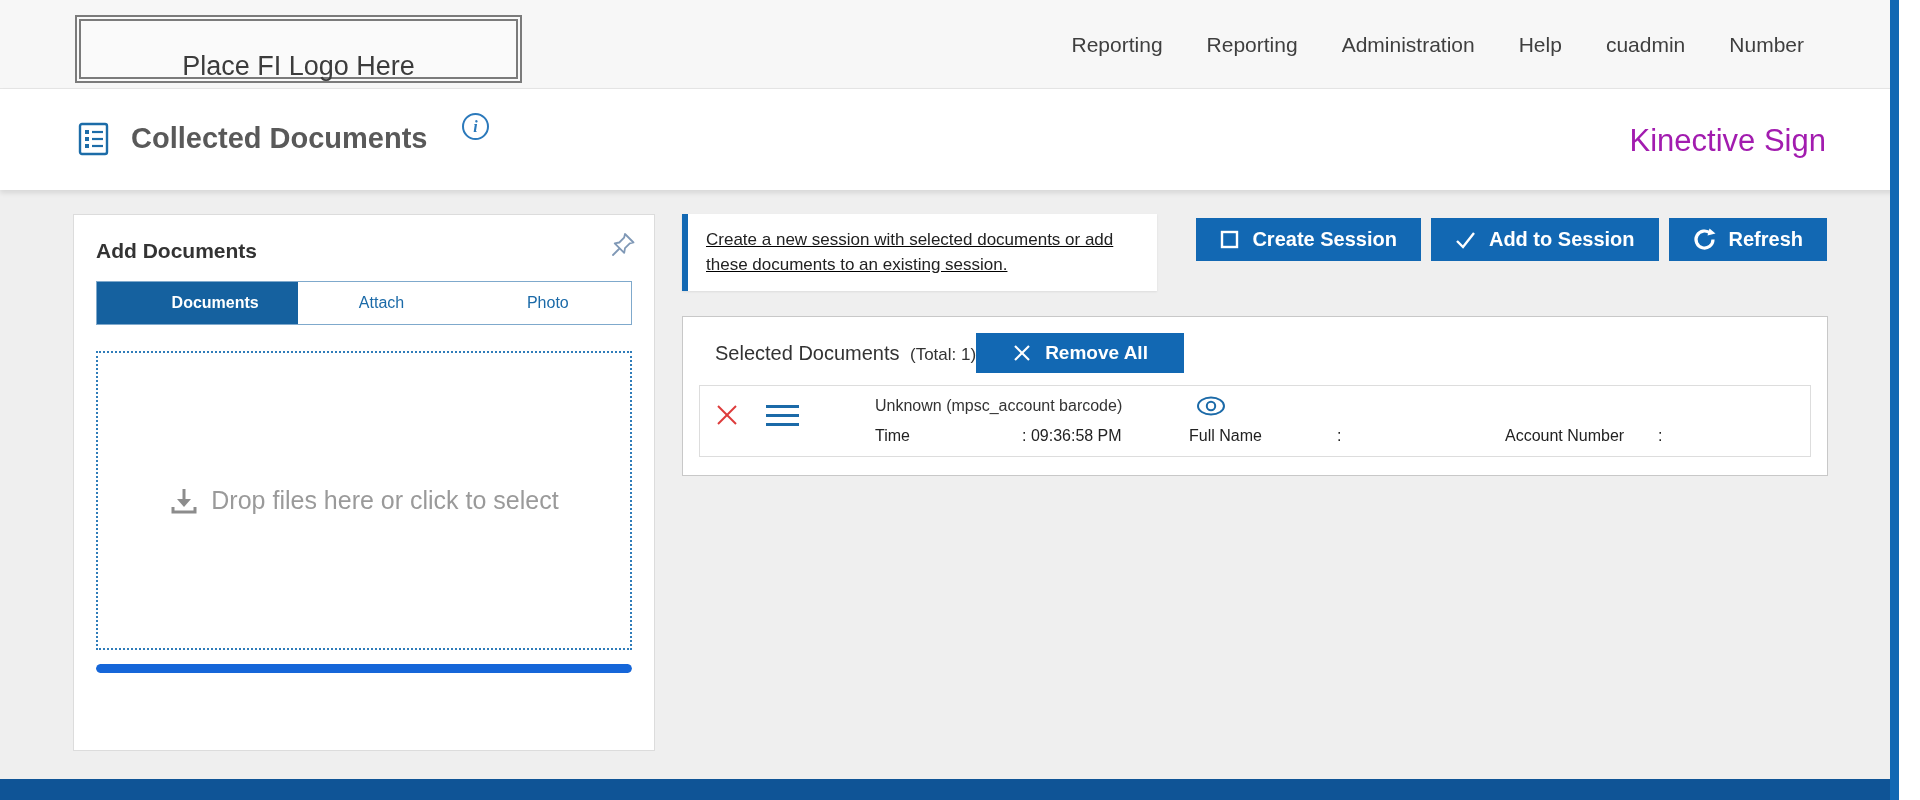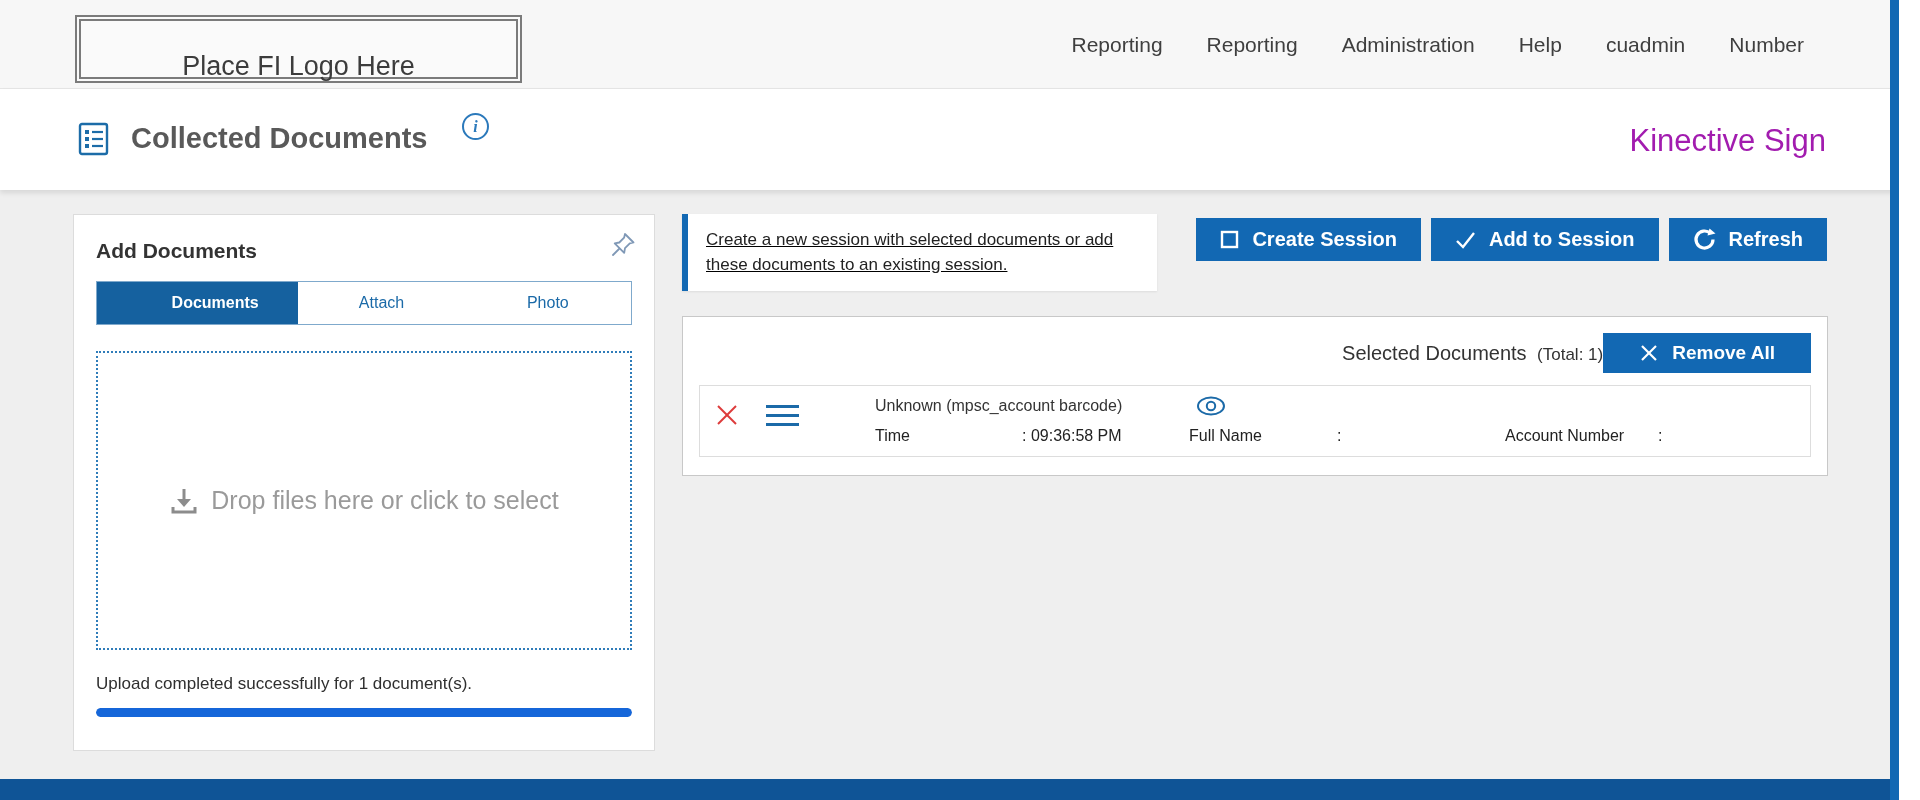--- a/index.html
+++ b/index.html
@@ -46,21 +46,21 @@
 
   
   .actions { position:absolute; top:218px; right:93px; display:flex; gap:10px; }
   .btn { display:inline-flex; align-items:center; gap:13px; background:#1268b3; color:#ffffff; border:none;
          height:43px; padding:0 24px; font-size:20px; font-weight:700; font-family:"Liberation Sans", sans-serif;
          cursor:pointer; white-space:nowrap; }
 
   
   .panel { position:absolute; left:682px; top:316px; width:1146px; height:160px; background:#ffffff;
            border:1px solid #c8c8c8; padding:14px 16px; }
-  .panel-header { display:flex; align-items:center; justify-content:flex-end; padding-left:16px; height:44px; }
+  .panel-header { display:flex; align-items:center; justify-content:flex-start; padding-left:16px; height:44px; }
   .panel-title { font-size:20px; color:#333333; }
   .panel-total { font-size:17px; color:#333333; margin-left:6px; }
   .btn-small { height:40px; font-size:19px; padding:0 36px; }
   .doc-row { position:relative; margin-top:10px; height:72px; border:1px solid #dddddd; background:#ffffff; }
   .row-x { position:absolute; left:15px; top:17px; cursor:pointer; }
   .row-handle { position:absolute; left:66px; top:19px; width:33px; cursor:grab; }
   .row-handle span { display:block; height:3px; background:#1b6aa8; margin-bottom:6px; }
   .row-handle span:last-child { margin-bottom:0; }
   .doc-name { position:absolute; left:175px; top:11px; font-size:16px; color:#333333; }
   .row-eye { position:absolute; left:495px; top:8px; cursor:pointer; }
@@ -136,21 +136,20 @@
       <span>
         <svg width="30" height="30" viewBox="0 0 30 30">
           <line x1="15" y1="3" x2="15" y2="14" stroke="#8c8c8c" stroke-width="3"></line>
           <polygon points="8,13 22,13 15,21" fill="#8c8c8c"></polygon>
           <path d="M4 21 L4 26 L26 26 L26 21" fill="none" stroke="#8c8c8c" stroke-width="3"></path>
         </svg>
       </span>
       <span class="dropzone-text">Drop files here or click to select</span>
     </div>
 
-    <div class="upload-status">Upload completed successfully for 1 document(s).</div>
     <div class="progress">
       <div class="progress-fill" style="width: 100%;"></div>
     </div>
   </section>
 
   <aside class="info-box">
     <p class="info-box-text">Create a new session with selected documents or add these documents to an existing session.</p>
   </aside>
 
   <div class="actions">

